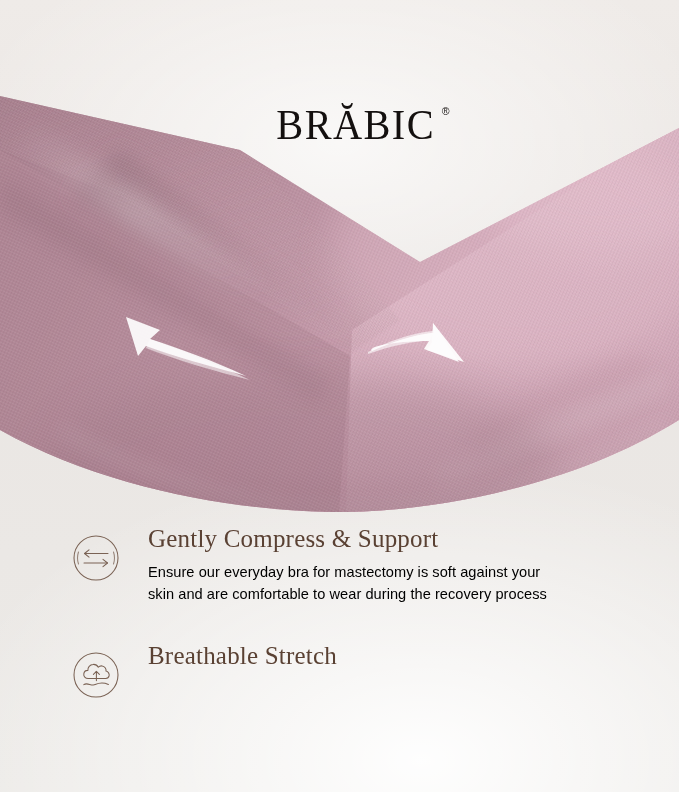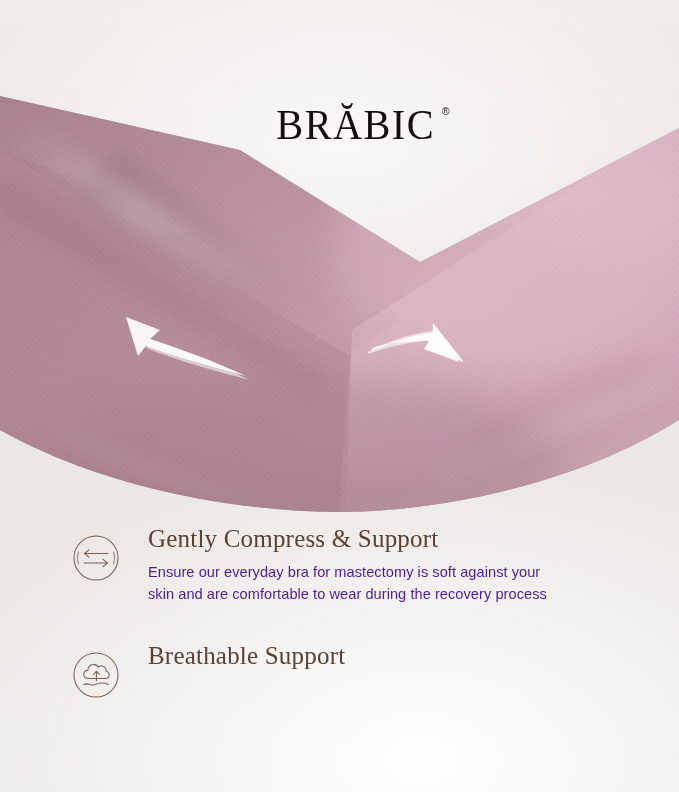--- a/index.html
+++ b/index.html
@@ -105,21 +105,21 @@
     line-height: 1.18;
     font-weight: 400;
     color: #5a4133;
     letter-spacing: 0.2px;
     margin: 0 0 7px 0;
   }
   .feature-desc {
     font-family: "Liberation Sans", sans-serif;
     font-size: 14.6px;
     line-height: 1.52;
-    color: #4c1d95;
+    color: #000000;
     letter-spacing: 0.05px;
     margin: 0;
     max-width: 470px;
   }
 </style>
 </head>
 <body>
 
 <div class="page">
 
@@ -304,18 +304,18 @@
 
           <line x1="24.4" y1="29.6" x2="24.4" y2="20.6"></line>
           <polyline points="21.4,23.4 24.4,20.4 27.4,23.4"></polyline>
 
           <path d="M 11.8,33.6
                    C 15.5,31.0 19.2,35.4 23.2,33.6
                    C 27.4,31.7 31.4,31.3 36.4,33.5"></path>
         </svg>
       </div>
       <div class="feature-text">
-        <h3 class="feature-title">Breathable Support</h3>
+        <h3 class="feature-title">Breathable Stretch</h3>
       </div>
     </div>
 
   </div>
 </div>
 
 </body></html>

